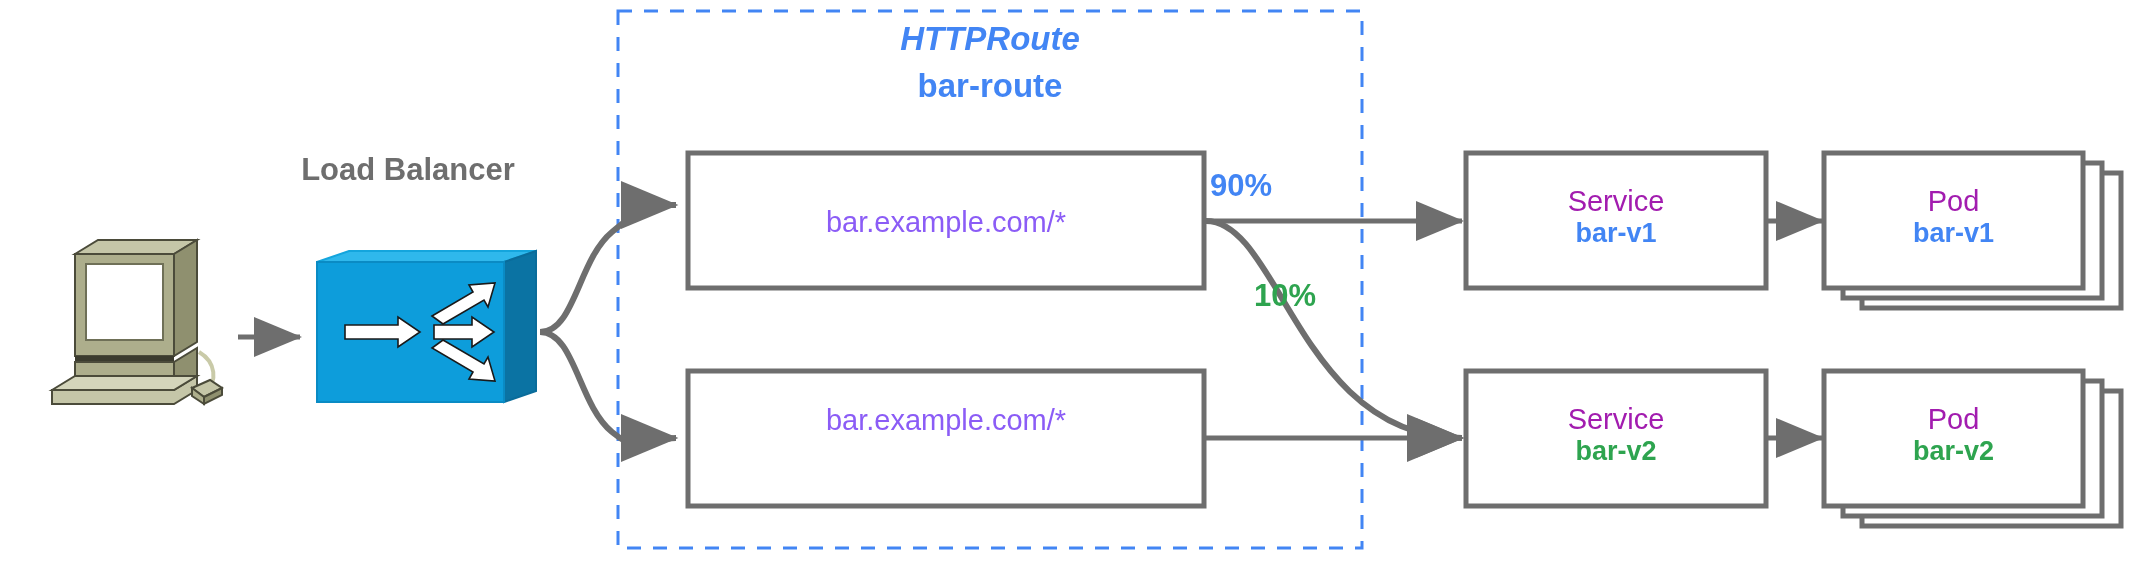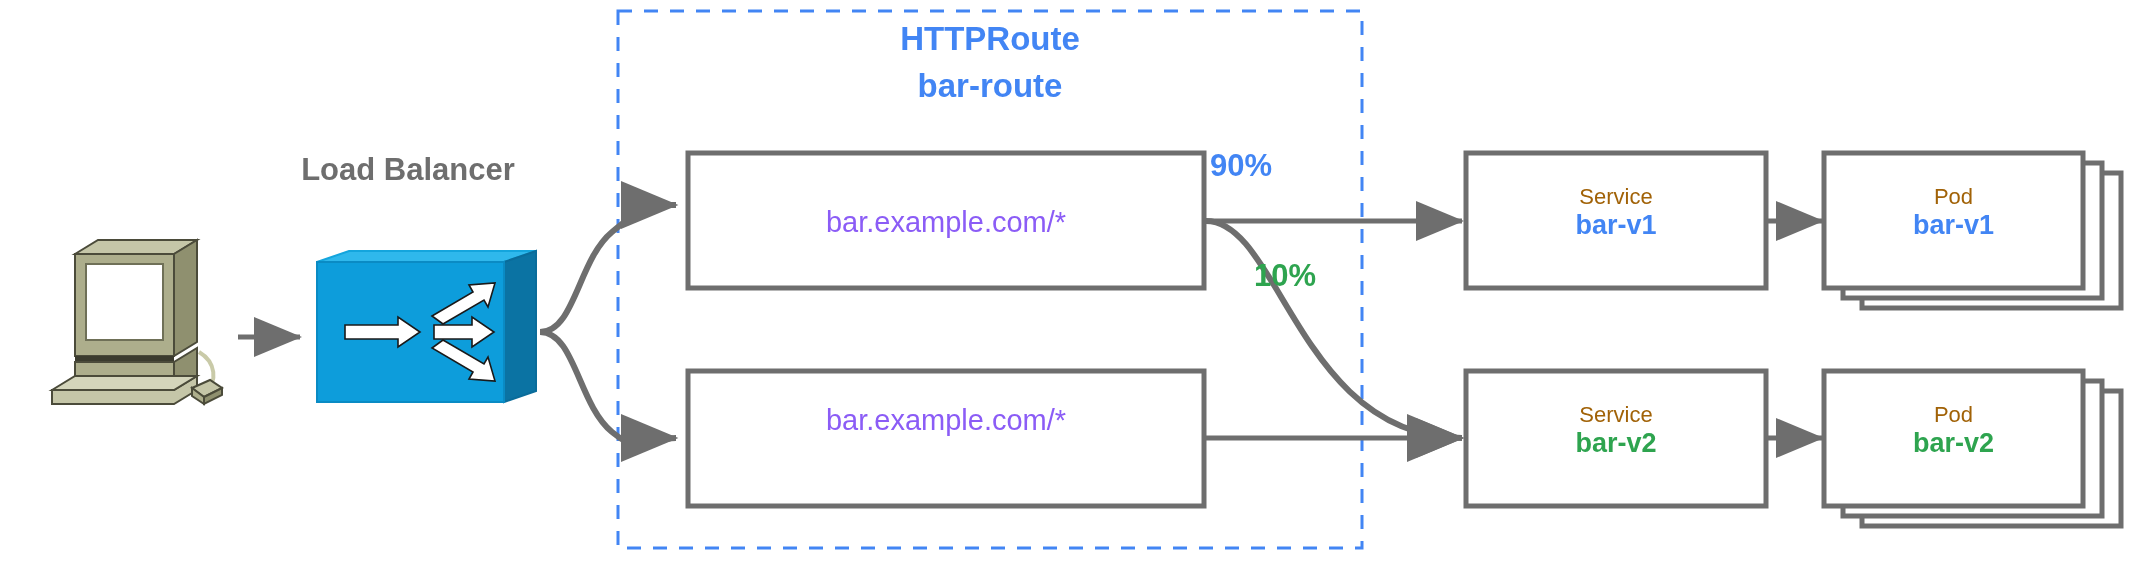--- a/index.html
+++ b/index.html
@@ -39,32 +39,33 @@
   .lb-label {
     font-size: 31px;
     font-weight: bold;
     color: #6e6e6e;
   }
   .box-text {
     font-size: 29px;
     color: #8b5cf6;
   }
   .node-kind {
-    font-size: 22px;
-    color: #a16207;
+    font-size: 29px;
+    color: #a21caf;
     display: block;
   }
   .node-name {
     font-size: 27px;
     font-weight: bold;
     display: block;
   }
   .pct {
     font-size: 31px;
     font-weight: bold;
+    margin-top: 20px;
   }
   .blue { color: #4285f4; }
   .green { color: #2ea44f; }
 </style>
 </head>
 <body>
 
 <div id="canvas">
 
   <svg id="diagram-svg" viewBox="0 0 2149 573">
@@ -142,21 +143,21 @@
       <rect x="1843" y="163" width="259" height="135" fill="#ffffff" stroke="#6e6e6e" stroke-width="5"></rect>
       <rect x="1824" y="153" width="259" height="135" fill="#ffffff" stroke="#6e6e6e" stroke-width="5"></rect>
     </g>
     <g>
       <rect x="1862" y="391" width="259" height="135" fill="#ffffff" stroke="#6e6e6e" stroke-width="5"></rect>
       <rect x="1843" y="381" width="259" height="135" fill="#ffffff" stroke="#6e6e6e" stroke-width="5"></rect>
       <rect x="1824" y="371" width="259" height="135" fill="#ffffff" stroke="#6e6e6e" stroke-width="5"></rect>
     </g>
   </svg>
 
-  <div class="lbl route-title" style="left:618px; top:20px; width:744px;">HTTPRoute</div>
+  <div class="lbl route-title" style="left:618px; top:20px; width:744px;font-style:italic;">HTTPRoute</div>
   <div class="lbl lb-label" style="left:200px; top:152px; width:416px;">Load Balancer</div>
 
   <div class="lbl route-title" style="left:618px; top:67px; width:744px;">bar-route</div>
 
   <div class="lbl box-text" style="left:688px; top:205px; width:516px;">bar.example.com/*</div>
 
   <div class="lbl box-text" style="left:688px; top:403px; width:516px;">bar.example.com/*</div>
 
   <div class="lbl pct blue" style="left:1210px; top:148px; width:150px; text-align:left;">90%</div>
   <div class="lbl pct green" style="left:1210px; top:258px; width:150px; text-align:center;">10%</div>

